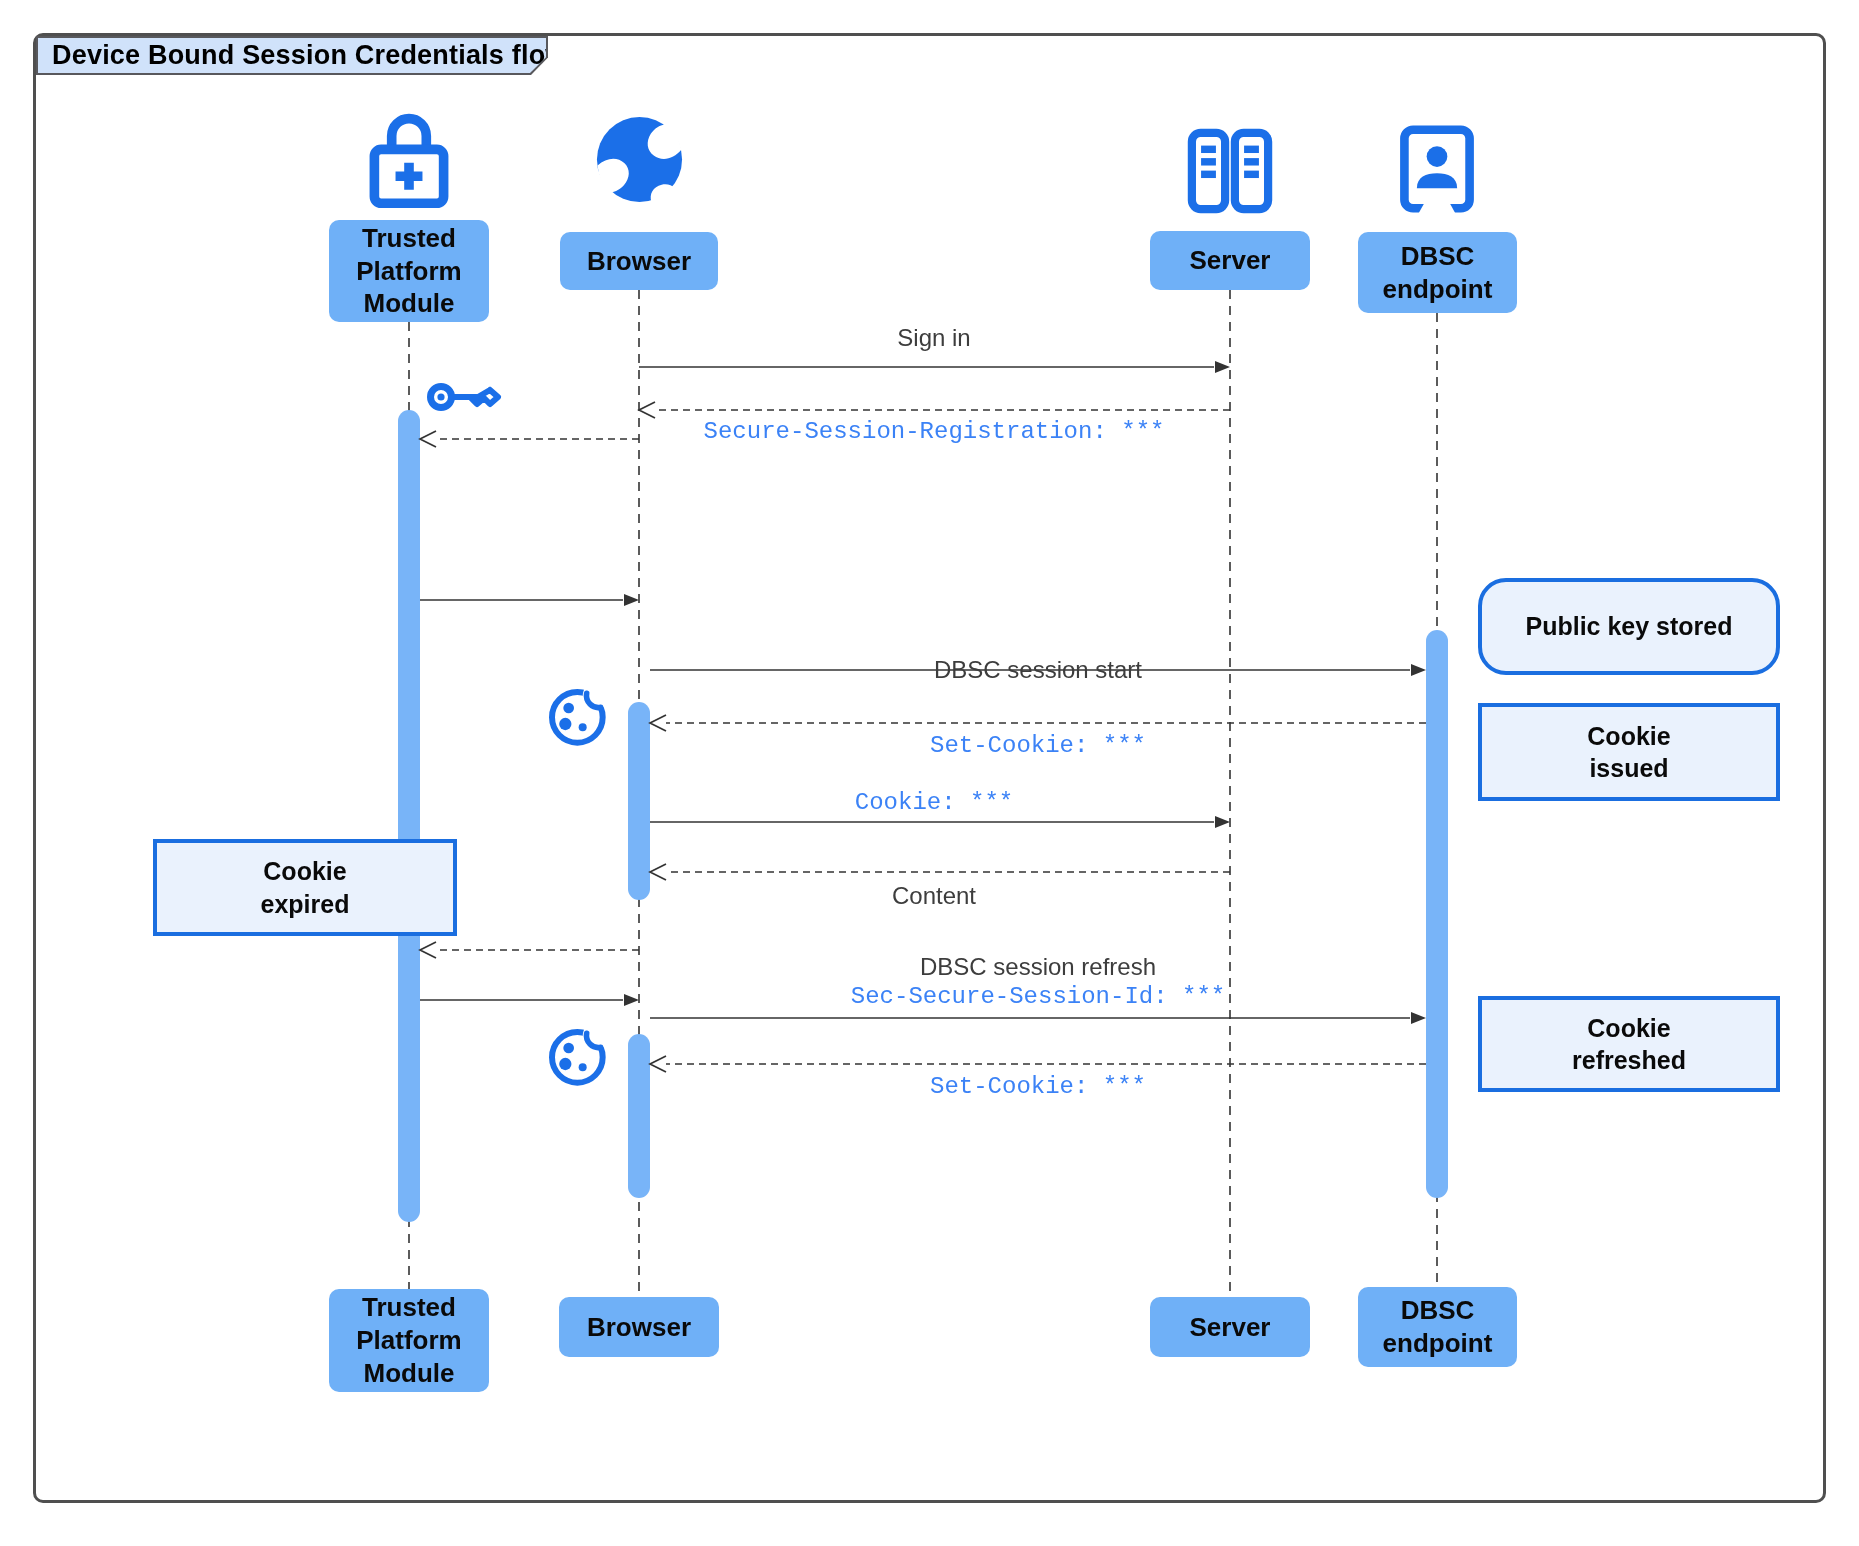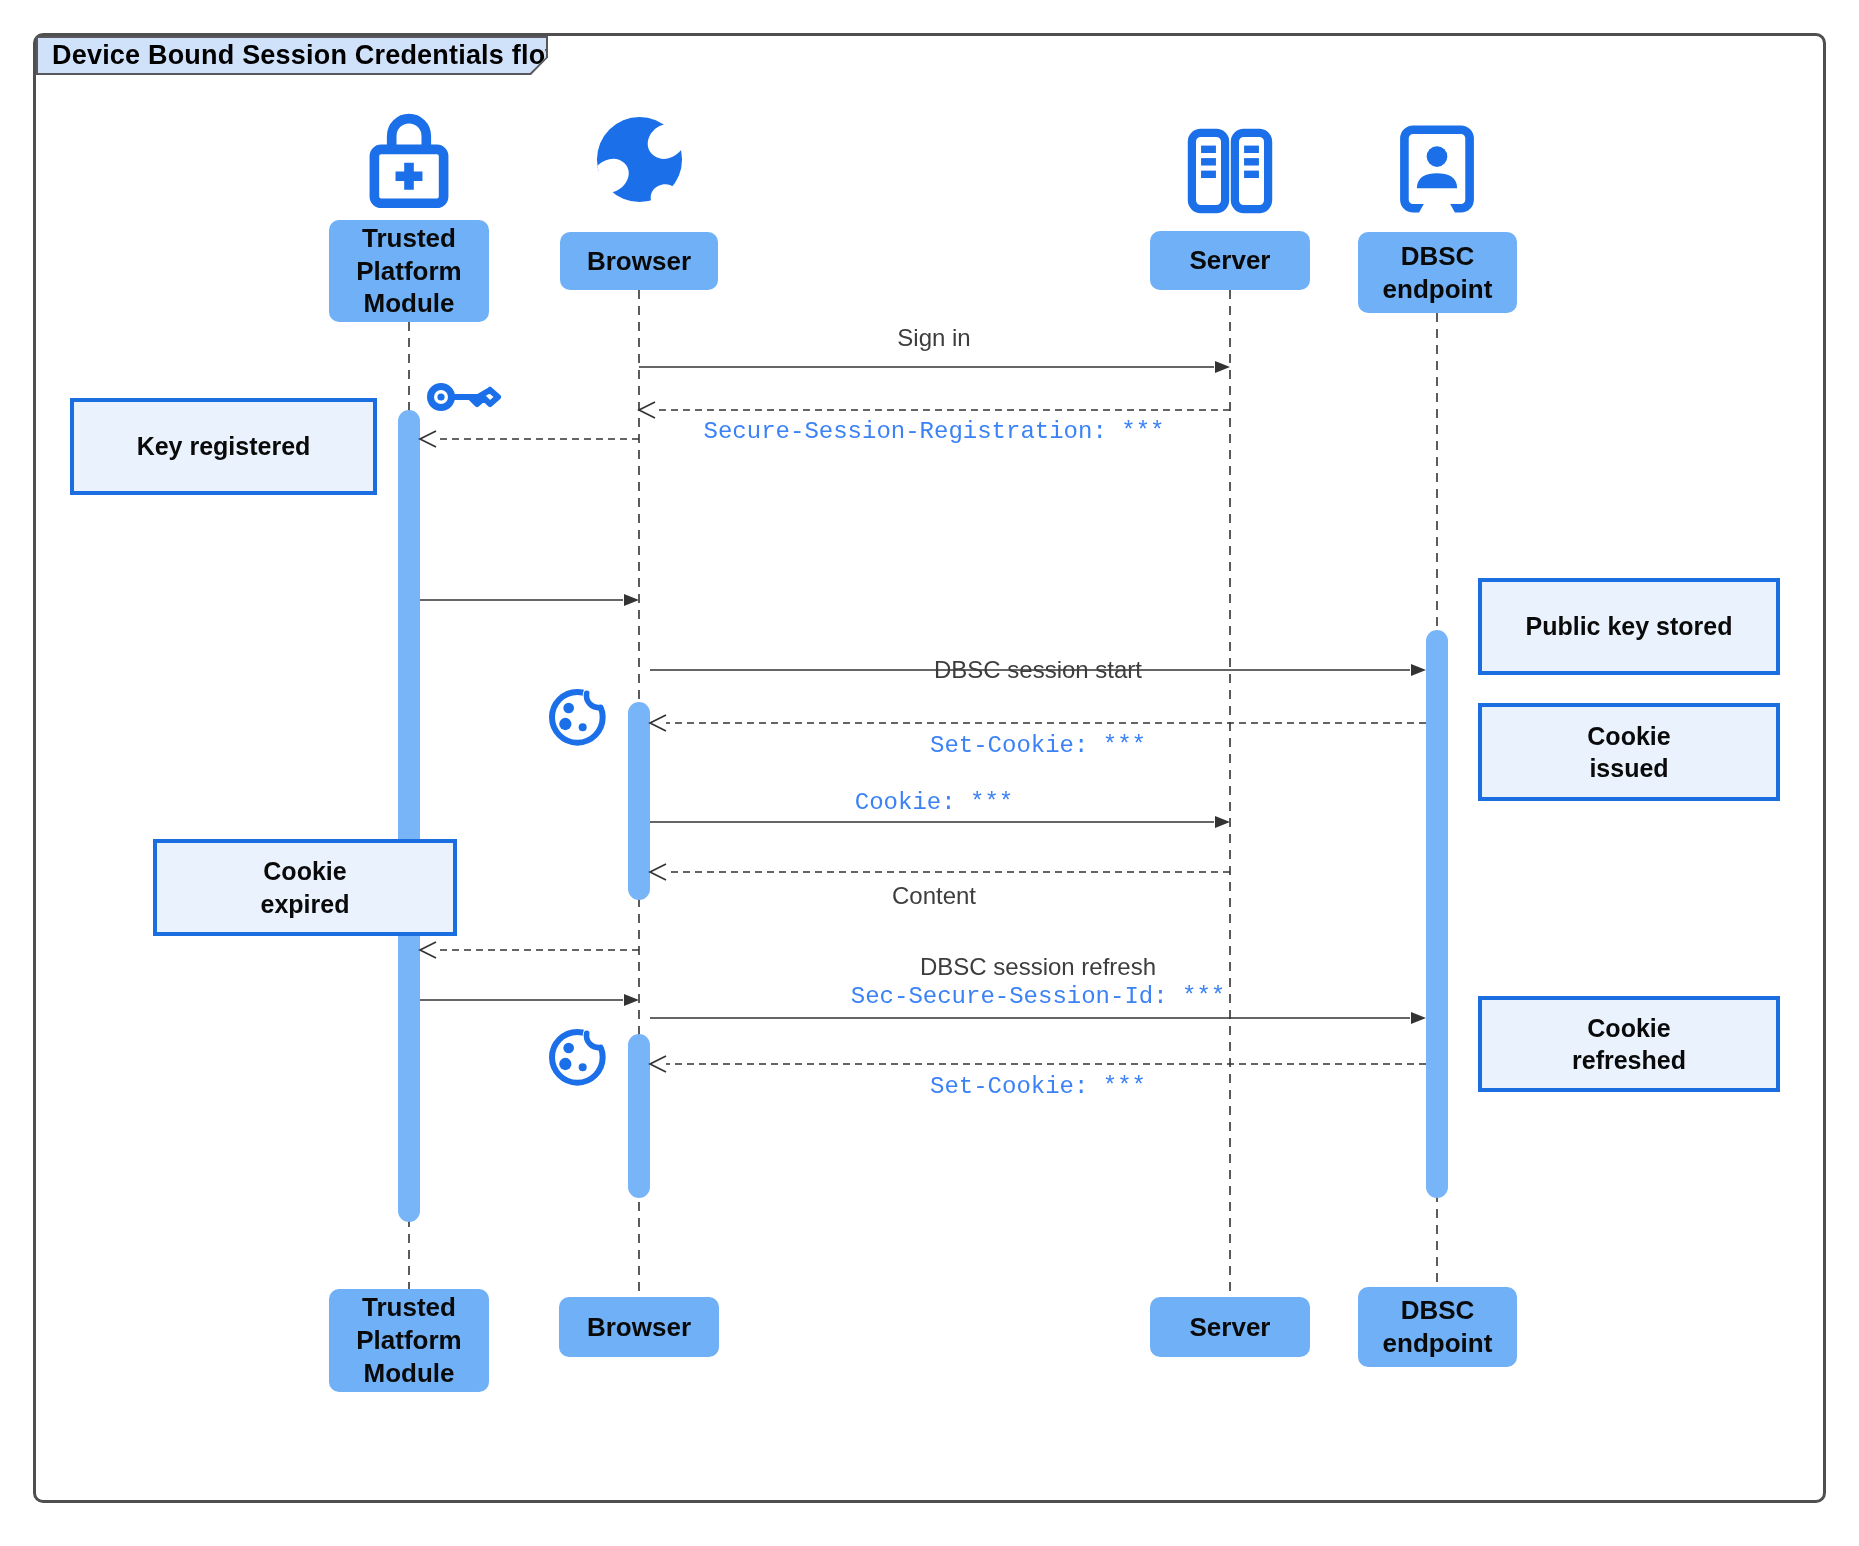--- a/index.html
+++ b/index.html
@@ -184,24 +184,23 @@
 endpoint</div>
 
   <div class="participant" style="left:329px;top:1289px;width:160px;height:103px;">Trusted
 Platform
 Module</div>
   <div class="participant" style="left:559px;top:1297px;width:160px;height:60px;">Browser</div>
   <div class="participant" style="left:1150px;top:1297px;width:160px;height:60px;">Server</div>
   <div class="participant" style="left:1358px;top:1287px;width:159px;height:80px;">DBSC
 endpoint</div>
 
-  <div class="note" style="left:70px;top:398px;width:307px;height:97px;">Key registered</div>
   <div class="note" style="left:153px;top:839px;width:304px;height:97px;">Cookie
 expired</div>
-  <div class="note" style="left:1478px;top:578px;width:302px;height:97px;">Public key stored</div>
+  <div class="note" style="left:1478px;top:578px;width:302px;height:97px;border-radius:28px;">Public key stored</div>
   <div class="note" style="left:1478px;top:703px;width:302px;height:98px;">Cookie
 issued</div>
   <div class="note" style="left:1478px;top:996px;width:302px;height:96px;">Cookie
 refreshed</div>
 
   <div class="msg-label" style="left:934px;top:324px;">Sign in</div>
   <div class="msg-label mono" style="left:934px;top:418px;">Secure-Session-Registration: ***</div>
   <div class="msg-label" style="left:1038px;top:656px;">DBSC session start</div>
   <div class="msg-label mono" style="left:1038px;top:732px;">Set-Cookie: ***</div>
   <div class="msg-label mono" style="left:934px;top:789px;">Cookie: ***</div>

